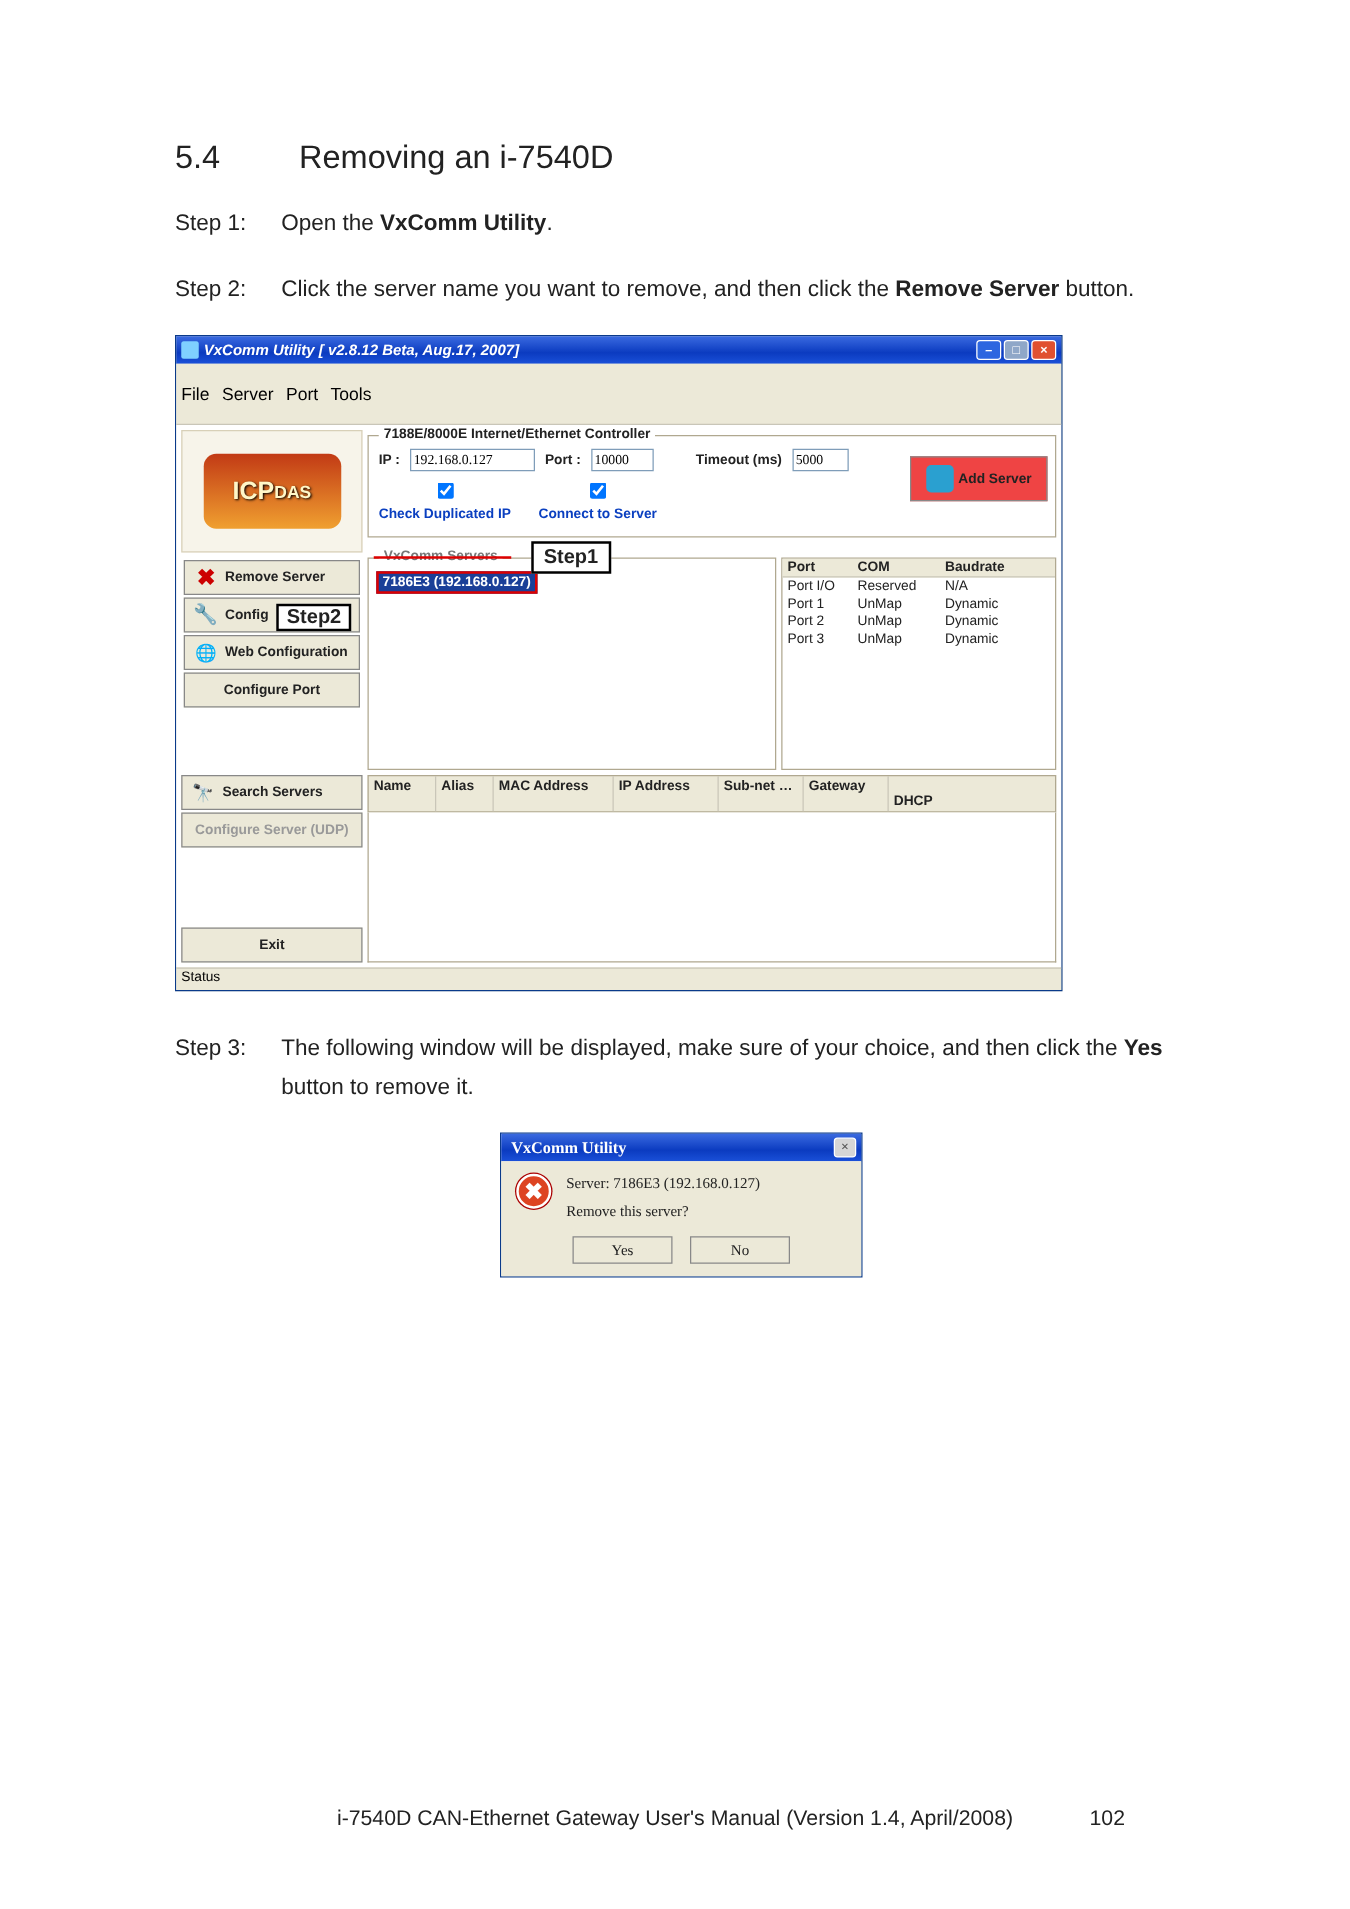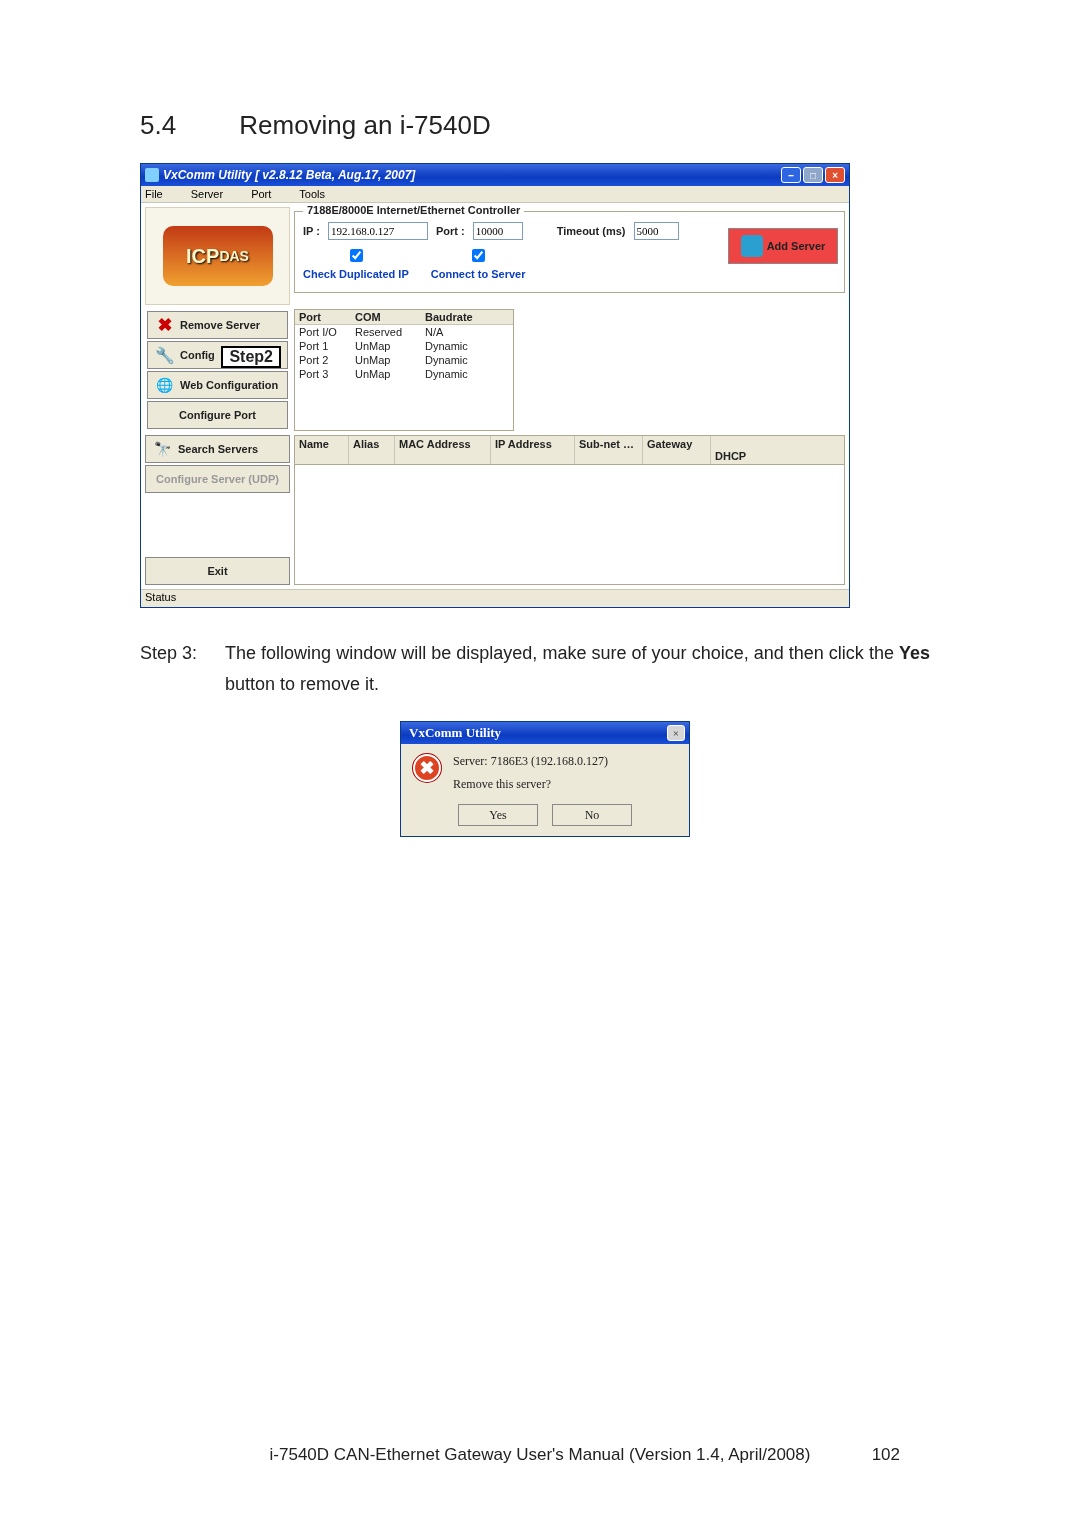--- a/index.html
+++ b/index.html
@@ -60,25 +60,25 @@
     border:1px solid #fff; border-radius:3px;
     display:flex; align-items:center; justify-content:center;
     font-size:10px; font-weight:bold; color:#fff;
   }
   .winbtn.min{background:#2d66e0;}
   .winbtn.max{background:#8fa7c8;}
   .winbtn.close{background:#e05030;}
   .menubar {
     background:#ece9d8;
     border-bottom:1px solid #c9c6b8;
-    padding:2px 4px;
+    padding:16px 4px;
     color:#000;
     display:flex;
-    gap:28px;
-    font-size:11px;
+    gap:10px;
+    font-size:14px;
   }
   .client {
     background:#fff;
     padding:4px;
   }
   .top-row { display:flex; gap:4px; height:98px;}
   .logo-box {
     width:145px;
     background:#f7f4ea;
     border:1px solid #d8d0b8;
@@ -264,21 +264,33 @@
 </head>
 <body>
 
 <div class="page">
 
   <div class="heading">
     <span class="num">5.4</span>
     <span>Removing an i-7540D</span>
   </div>
 
-
+  <div class="step-line">
+    <span class="label">Step 1:</span>
+    <span class="body">
+      <span>Open the </span><b>VxComm Utility</b><span>.</span>
+    </span>
+  </div>
+
+  <div class="step-line" style="margin-top:20px;">
+    <span class="label">Step 2:</span>
+    <span class="body">
+      <span>Click the server name you want to remove, and then click the </span><b>Remove Server</b><span> button.</span>
+    </span>
+  </div>
 
   <div class="winwrap">
     <div class="titlebar">
       <div class="tleft">
         <div class="icon-app"></div>
         <div class="title-text">VxComm Utility [ v2.8.12 Beta, Aug.17, 2007]</div>
       </div>
       <div class="winbtns">
         <div class="winbtn min">–</div>
         <div class="winbtn max">□</div>
@@ -345,20 +357,30 @@
           </div>
           <div class="side-btn">
             <span class="sx globe">🌐</span>
             <span>Web Configuration</span>
           </div>
           <div class="side-btn center">
             <span>Configure Port</span>
           </div>
         </div>
 
+        <div class="mid-main-group">
+          <div class="vcs-group">
+            <span class="legend2">VxComm Servers</span>
+            <span class="legend-strike"></span>
+            <span class="step1-badge">Step1</span>
+            <div style="margin-top:4px;">
+              <span class="server-entry">7186E3 (192.168.0.127)</span>
+            </div>
+          </div>
+        </div>
 
         <div class="ports-pane">
           <div class="port-head">
             <div class="port-cell pc1">Port</div>
             <div class="port-cell pc2">COM</div>
             <div class="port-cell pc3">Baudrate</div>
           </div>
           <div class="port-row">
             <div class="port-cell pc1">Port I/O</div>
             <div class="port-cell pc2">Reserved</div>

